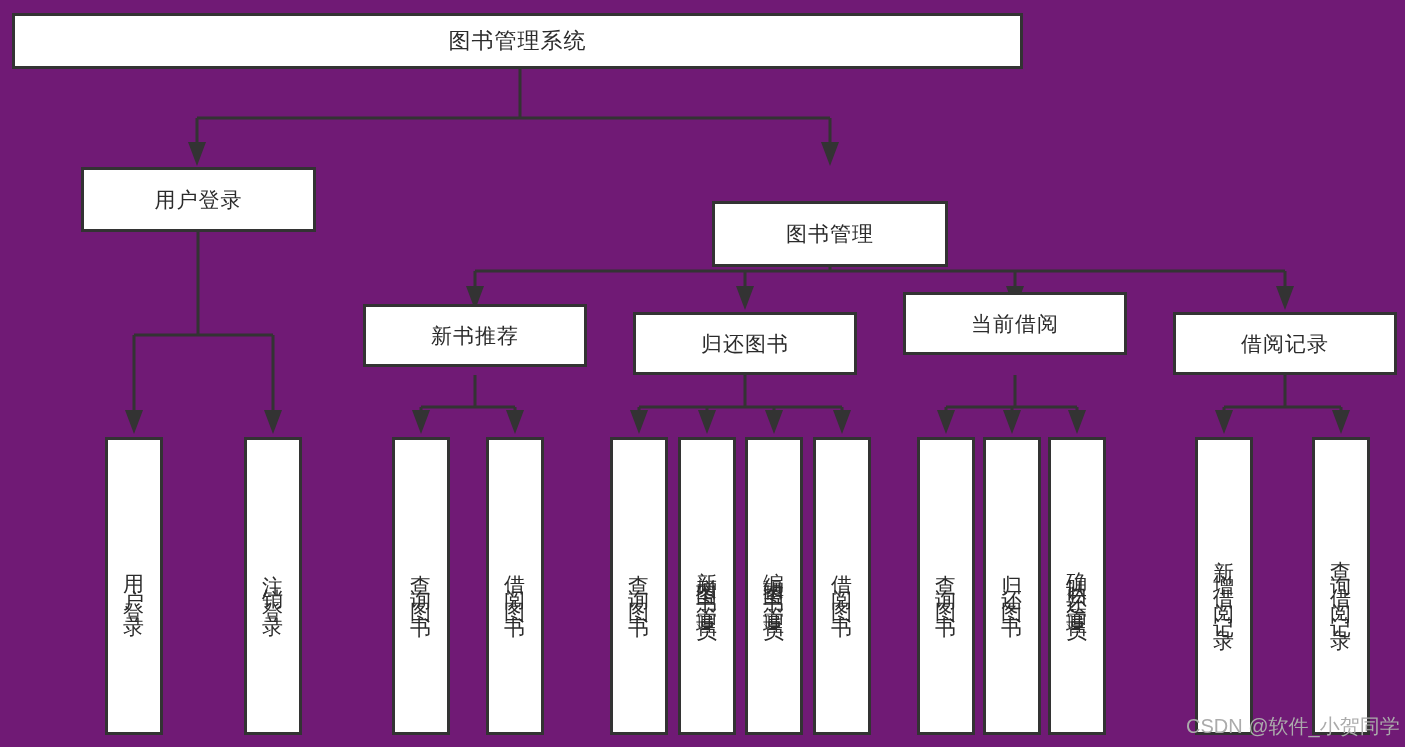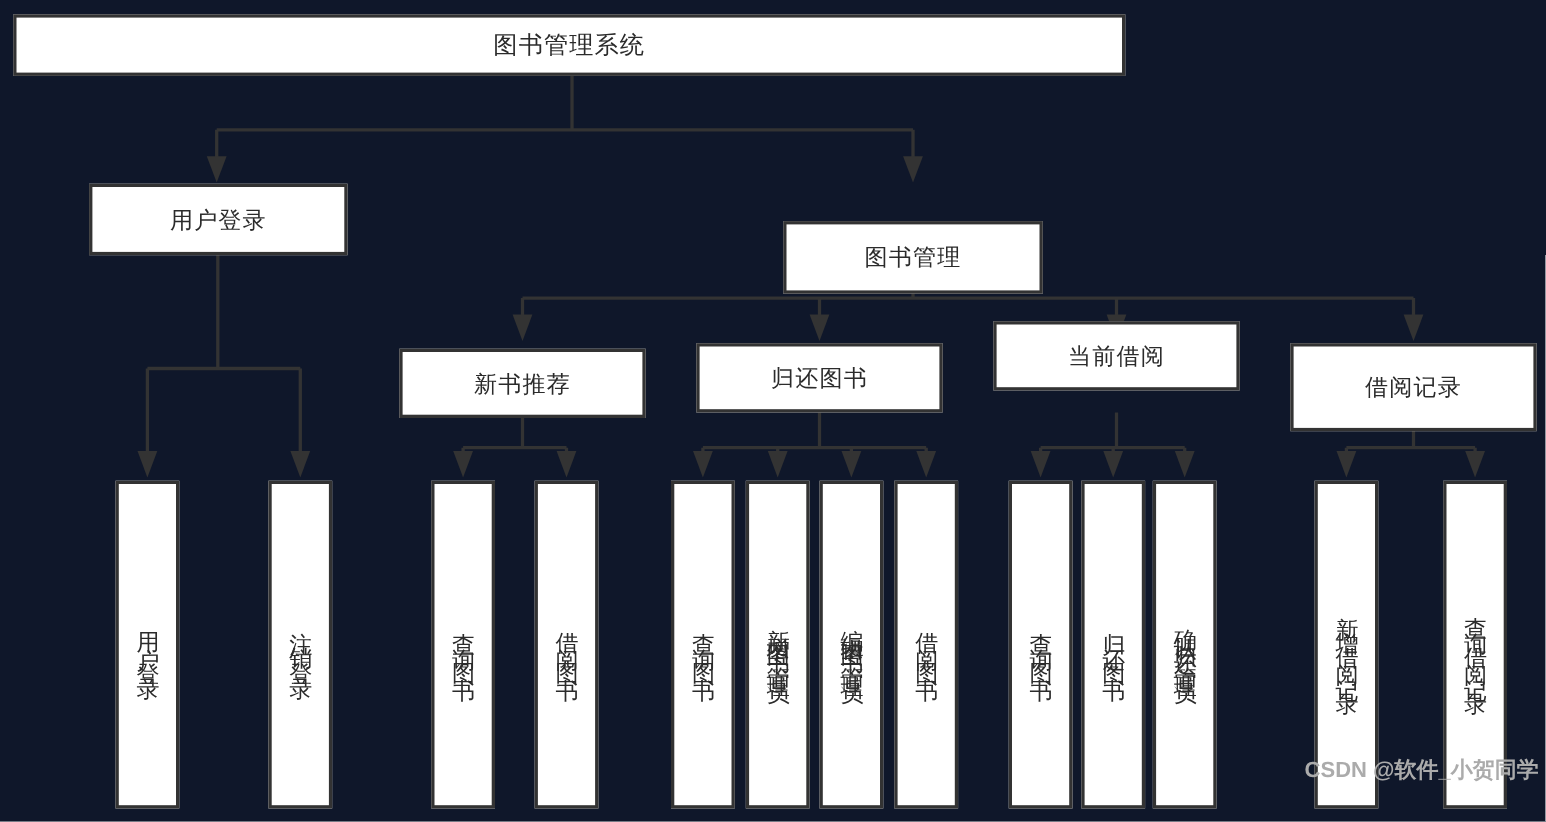--- a/index.html
+++ b/index.html
@@ -1,20 +1,20 @@
 <!DOCTYPE html>
 <html><head>
 <meta charset="utf-8">
 <style>
   html, body { margin: 0; padding: 0; background: #ffffff; }
   .canvas {
     position: relative;
     width: 1405px;
     height: 747px;
-    background: #0f172a;
+    background: #701a75;
     font-family: "Liberation Sans", "DejaVu Sans", sans-serif;
     overflow: hidden;
   }
   svg.connectors {
     position: absolute;
     left: 0; top: 0;
     width: 1405px; height: 747px;
     z-index: 1;
   }
   .box {
@@ -40,26 +40,25 @@
     font-size: 21px;
     color: #2b2b2b;
     line-height: 1;
     white-space: nowrap;
   }
   .vshort { letter-spacing: 14px; }
   .vlong  { letter-spacing: 7px; }
   .watermark {
     position: absolute;
     left: 1186px;
-    top: 686px;
+    top: 713px;
     font-size: 20px;
     color: #ababab;
     white-space: nowrap;
     z-index: 5;
-    font-weight: bold;
   }
 </style>
 </head>
 <body>
 
 <div class="canvas">
 
   <svg class="connectors" viewBox="0 0 1405 747" xmlns="http://www.w3.org/2000/svg">
     <defs>
       <polygon id="ah" points="-9,0 9,0 0,24" fill="#333333"></polygon>
@@ -107,30 +106,30 @@
     <span class="hlabel root-label">图书管理系统</span>
   </div>
 
   <div class="box" style="left:81px; top:167px; width:235px; height:65px;">
     <span class="hlabel">用户登录</span>
   </div>
   <div class="box" style="left:712px; top:167px; width:236px; height:66px;margin-top:34px;">
     <span class="hlabel">图书管理</span>
   </div>
 
-  <div class="box" style="left:363px; top:317px; width:224px; height:63px;">
+  <div class="box" style="left:363px; top:304px; width:224px; height:63px;">
     <span class="hlabel">新书推荐</span>
   </div>
   <div class="box" style="left:633px; top:312px; width:224px; height:63px;">
     <span class="hlabel">归还图书</span>
   </div>
   <div class="box" style="left:903px; top:292px; width:224px; height:63px;">
     <span class="hlabel">当前借阅</span>
   </div>
-  <div class="box" style="left:1173px; top:312px; width:224px; height:80px;">
+  <div class="box" style="left:1173px; top:312px; width:224px; height:63px;">
     <span class="hlabel">借阅记录</span>
   </div>
 
   <div class="box" style="left:105px; top:437px; width:58px; height:298px;">
     <span class="vlabel vshort">用户登录</span>
   </div>
   <div class="box" style="left:244px; top:437px; width:58px; height:298px;">
     <span class="vlabel vshort">注销登录</span>
   </div>
 

